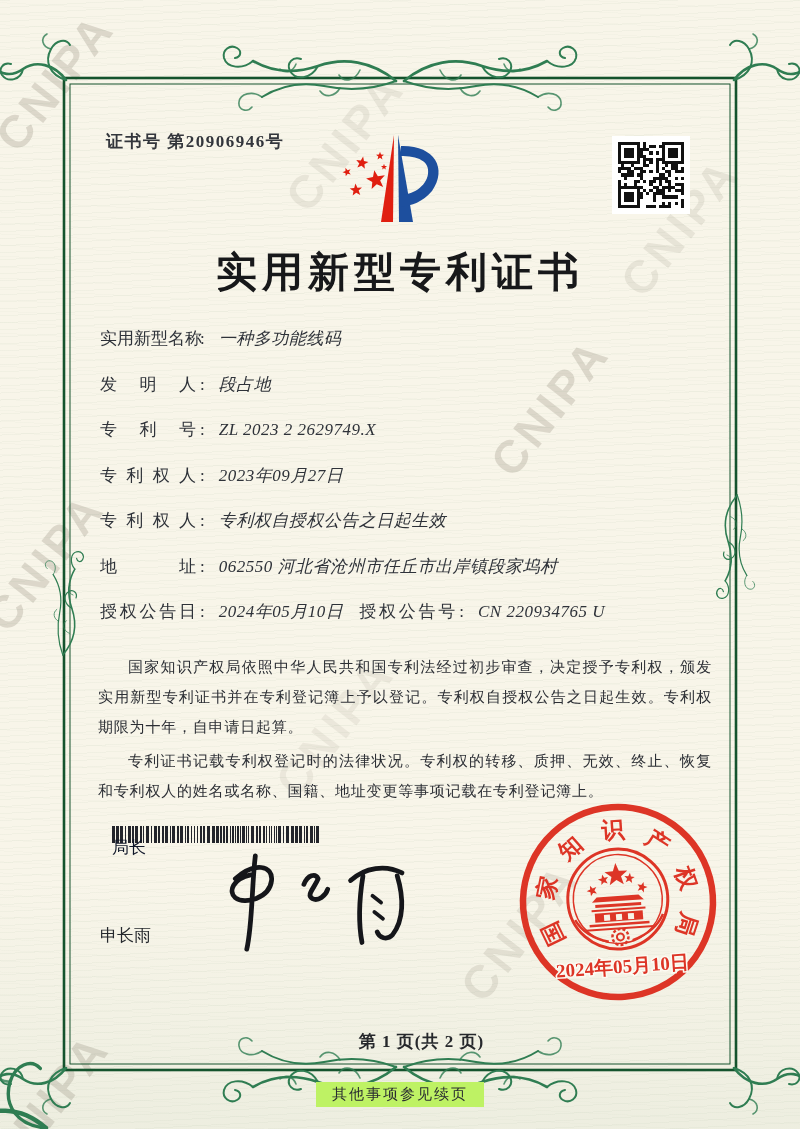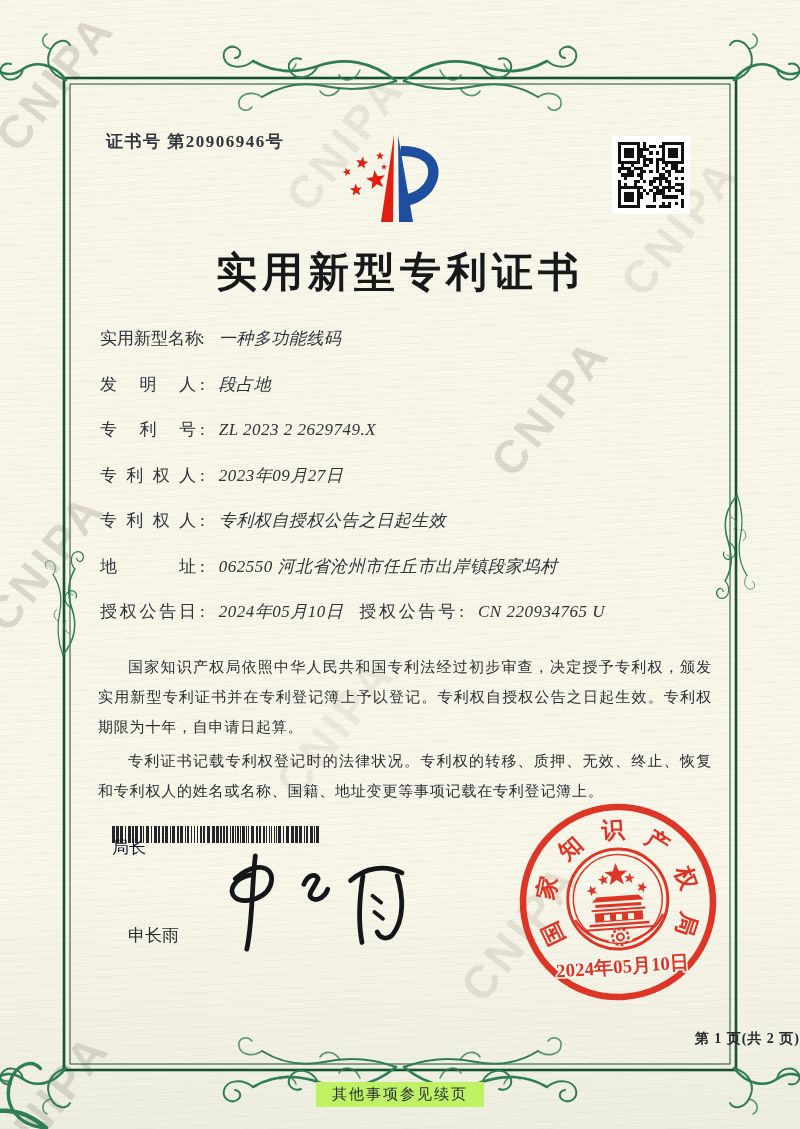--- a/index.html
+++ b/index.html
@@ -44,27 +44,27 @@
   .fvalue{letter-spacing:.5px;font-style:italic;}
   .g2{margin-left:16px;}
 
   .paras{position:absolute;left:94px;top:648px;width:622px;font-size:15px;line-height:30px;
     color:#2c2f35;text-align:justify;letter-spacing:.8px;}
   .paras p{margin:4px;text-indent:2em;}
 
   .barcode{position:absolute;left:112px;top:826px;}
   .signer-title{position:absolute;left:112px;top:836px;
     font-family:"Liberation Sans","DejaVu Sans",sans-serif;font-size:17px;color:#0f172a;}
-  .signer-name{position:absolute;left:128px;top:924px;
+  .signer-name{position:absolute;left:100px;top:924px;
     font-family:"Liberation Sans","DejaVu Sans",sans-serif;font-size:17px;color:#25282d;}
   .signature{position:absolute;left:222px;top:850px;}
   .seal{position:absolute;left:512px;top:802px;z-index:4;}
 
-  .page-footer{position:absolute;left:0;right:0;top:1030px;text-align:right;
-    font-size:14px;color:#26282c;letter-spacing:1px;font-weight:600;margin-left:43px;}
+  .page-footer{position:absolute;left:0;right:0;top:1030px;text-align:center;
+    font-size:17px;color:#26282c;letter-spacing:1px;font-weight:600;margin-left:43px;}
   .note{position:absolute;left:0;right:0;top:1082px;text-align:center;}
   .note span{display:inline-block;background:#bef264;padding:3px 16px;
     font-size:15px;color:#2a2d31;letter-spacing:2px;}
 </style>
 </head>
 <body>
 
 <div class="page-texture"></div>
 
 <div class="wm" style="left:-25px;top:55px;">CNIPA</div>

